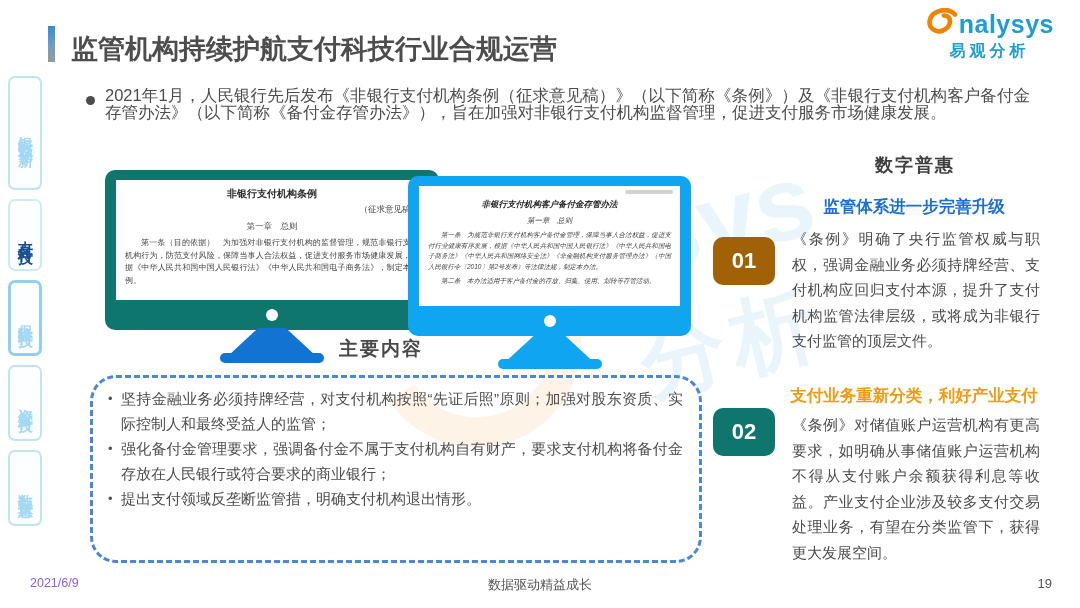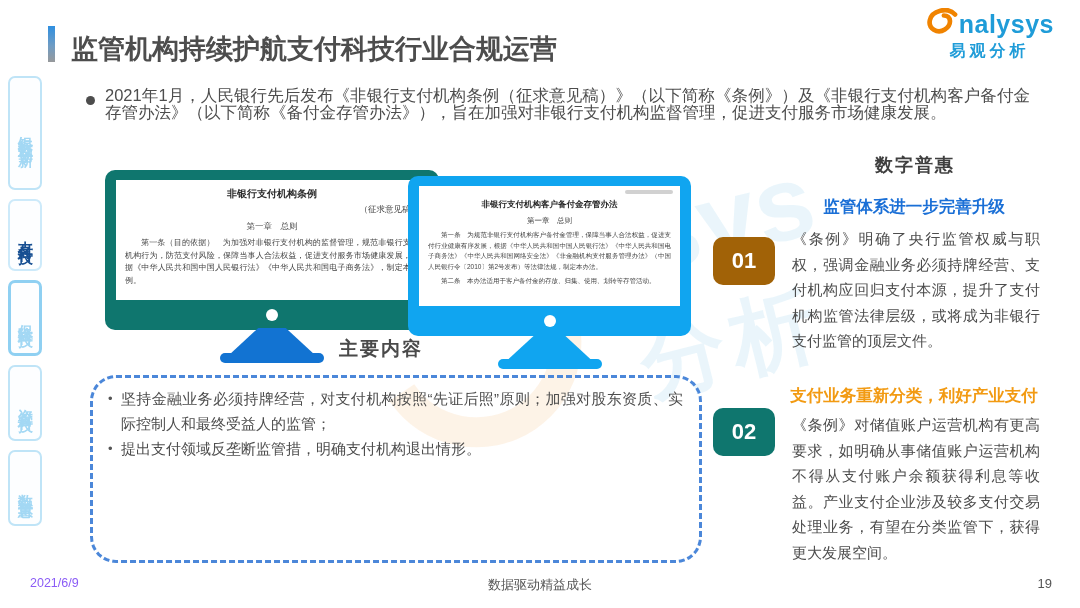--- a/index.html
+++ b/index.html
@@ -30,21 +30,21 @@
   .tab.active{color:#174f92;border-color:#cdeafa;}
   .tab.t3{border-width:3px;border-color:#8fd0f2;}
   
   .intro-dot{position:absolute;left:86px;top:96px;width:9px;height:9px;border-radius:50%;background:#4d4d4d;}
   .intro-text{position:absolute;left:105px;top:87px;width:925px;margin:0;
     font-size:16.5px;line-height:17px;color:#4d4d4d;text-align:justify;}
   
   .monitor{position:absolute;}
   .frame{position:relative;border-radius:10px;}
   .m1 .frame{width:334px;height:160px;background:#0f766e;}
-  .m2 .frame{width:283px;height:160px;background:#10a5f0;}
+  .m2 .frame{width:283px;height:160px;background:#10a5f0;font-style:italic;}
   .screen{position:absolute;left:11px;top:10px;right:11px;bottom:30px;background:#ffffff;overflow:hidden;}
   .cam{position:absolute;bottom:9px;left:50%;margin-left:-6px;width:12px;height:12px;border-radius:50%;background:#ffffff;}
   .stand{position:absolute;left:50%;transform:translateX(-50%);top:158px;width:86px;height:27px;
     clip-path:polygon(34% 0,66% 0,100% 100%,0 100%);}
   .base{position:absolute;left:50%;transform:translateX(-50%);top:183px;width:104px;height:10px;border-radius:5px;}
   .m1 .stand,.m1 .base{background:#1273d2;}
   .m2 .stand,.m2 .base{background:#10a5f0;}
   .doc{padding:7px 9px;color:#444;}
   .doc-title{text-align:center;font-weight:bold;color:#2a2a2a;}
   .m1 .doc-title{font-size:10px;}
@@ -146,20 +146,21 @@
       <div class="cam"></div>
     </div>
     <div class="stand"></div>
     <div class="base"></div>
   </div>
 
   <div class="main-label">主要内容</div>
   <div class="dashed-box">
     <ul>
       <li>坚持金融业务必须持牌经营，对支付机构按照“先证后照”原则；加强对股东资质、实际控制人和最终受益人的监管；</li>
+      <li>强化备付金管理要求，强调备付金不属于支付机构自有财产，要求支付机构将备付金存放在人民银行或符合要求的商业银行；</li>
       <li>提出支付领域反垄断监管措，明确支付机构退出情形。</li>
     </ul>
   </div>
 
   <h2 class="policy-header">数字普惠</h2>
 
   <div class="badge n1">01</div>
   <h3 class="sec-title blue">监管体系进一步完善升级</h3>
   <p class="sec-body b1">《条例》明确了央行监管权威与职权，强调金融业务必须持牌经营、支付机构应回归支付本源，提升了支付机构监管法律层级，或将成为非银行支付监管的顶层文件。</p>
 

